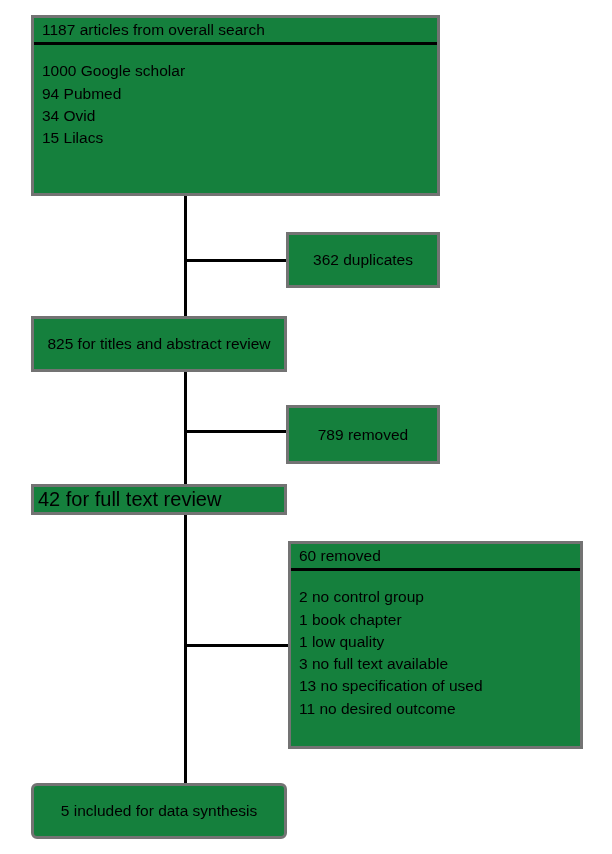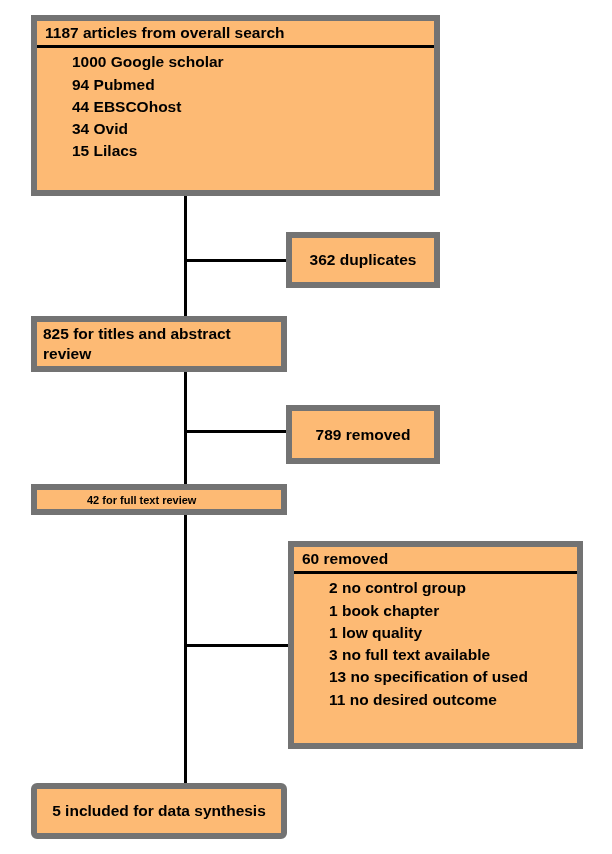--- a/index.html
+++ b/index.html
@@ -16,24 +16,23 @@
     width: 612px;
     height: 854px;
     background: #ffffff;
     overflow: hidden;
   }
 
   
   .box {
     position: absolute;
     box-sizing: border-box;
-    background: #fdba74;
-    border: 6px solid #737373;
+    background: #15803d;
+    border: 3px solid #737373;
     z-index: 3;
-    font-weight: bold;
   }
   .box-row {
     font-size: 15.5px;
     line-height: 1.05;
     color: #000000;
     padding: 4px 0 4px 8px;
     white-space: nowrap;
   }
   .box-header {
     border-bottom: 3px solid #000000;
@@ -50,30 +49,28 @@
     color: #000000;
     padding: 0 6px;
     box-sizing: border-box;
   }
   .left-single {
     display: flex;
     align-items: center;
     justify-content: flex-start;
     width: 100%;
     height: 100%;
-    font-size: 11px;
+    font-size: 20px;
     color: #000000;
-    padding: 0 0 0 18px;
+    padding: 0 0 0 4px;
     box-sizing: border-box;
     white-space: nowrap;
-    margin-left: 32px;
   }
   .list-area {
-    padding: 3px 0 0 8px;
-    margin-left: 27px;
+    padding: 15px 0 0 8px;
   }
   .list-area .box-row {
     padding: 3px 0 3px 0;
   }
 
   
   .vline {
     position: absolute;
     width: 3px;
     background: #000000;
@@ -98,21 +95,20 @@
   <div class="hline" style="left:184px; top:430px; width:104px;"></div>
 
   <div class="vline" style="left:184px; top:515px; height:270px;"></div>
   <div class="hline" style="left:184px; top:644px; width:106px;"></div>
 
   <div class="box" style="left:31px; top:15px; width:409px; height:181px;">
     <div class="box-row box-header">1187 articles from overall search</div>
     <div class="list-area">
       <div class="box-row">1000 Google scholar</div>
       <div class="box-row">94 Pubmed</div>
-      <div class="box-row">44 EBSCOhost</div>
       <div class="box-row">34 Ovid</div>
       <div class="box-row">15 Lilacs</div>
     </div>
   </div>
 
   <div class="box" style="left:286px; top:232px; width:154px; height:56px;">
     <div class="centered">362 duplicates</div>
   </div>
 
   <div class="box" style="left:31px; top:316px; width:256px; height:56px;">

